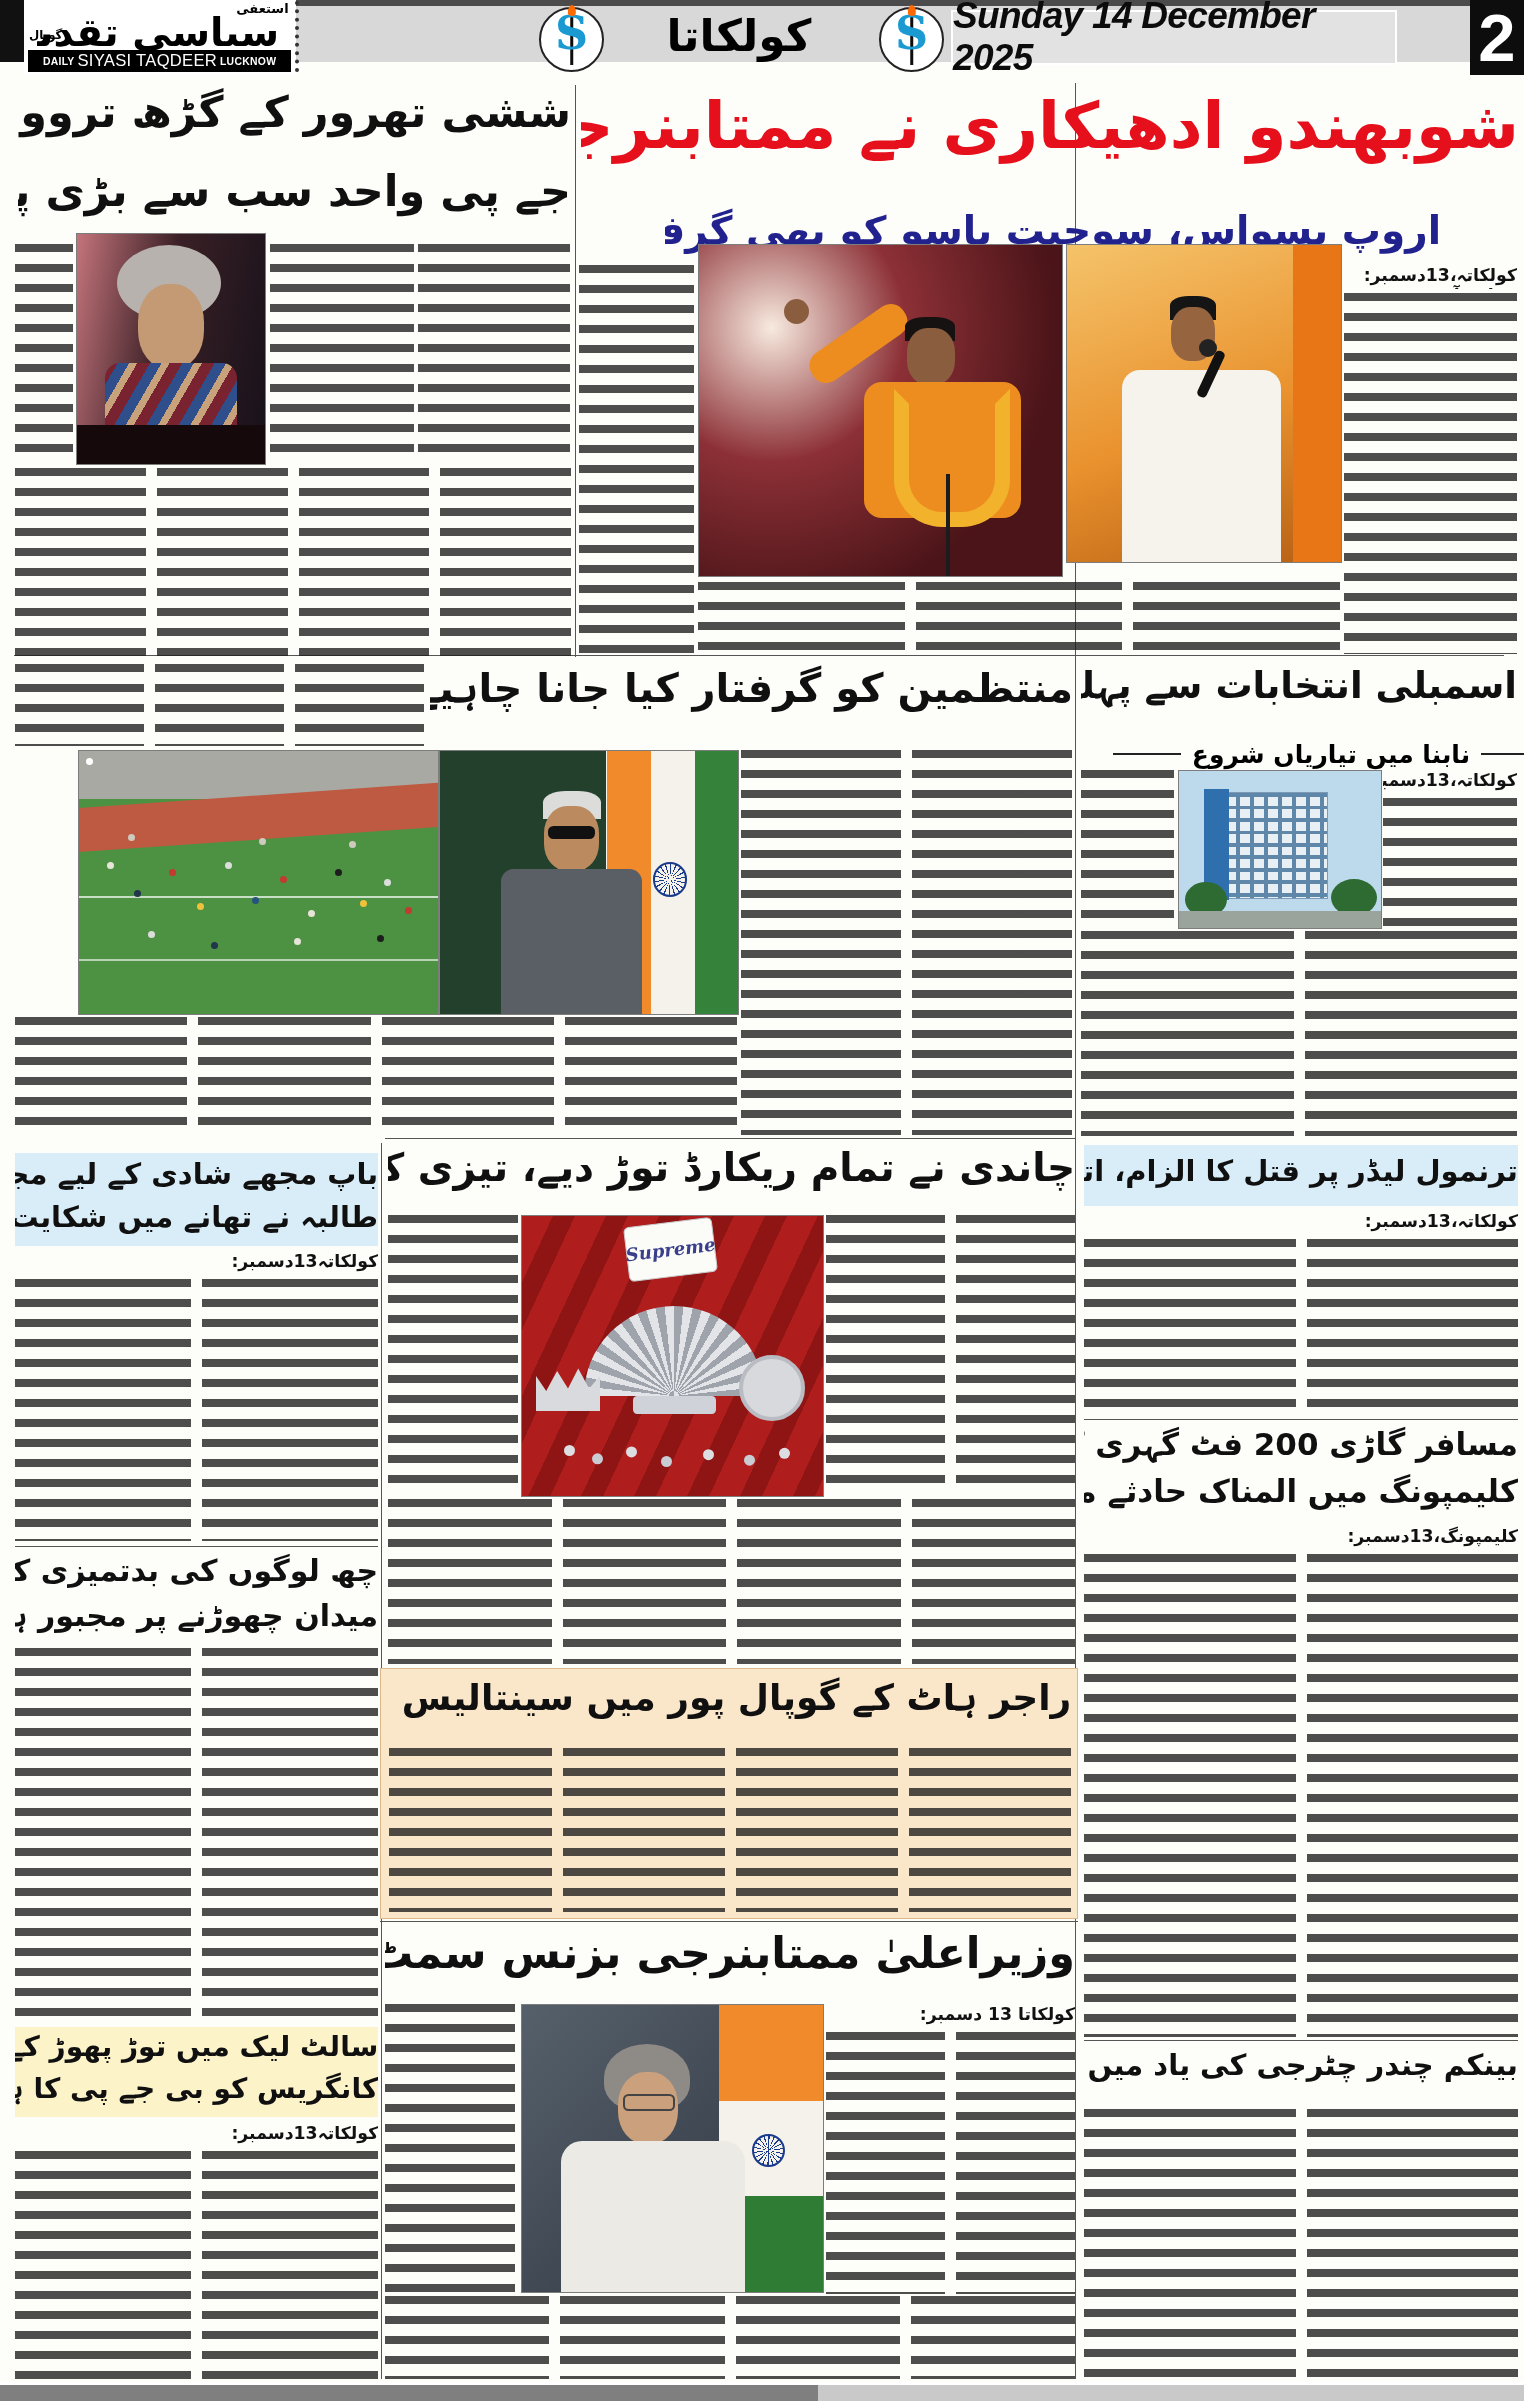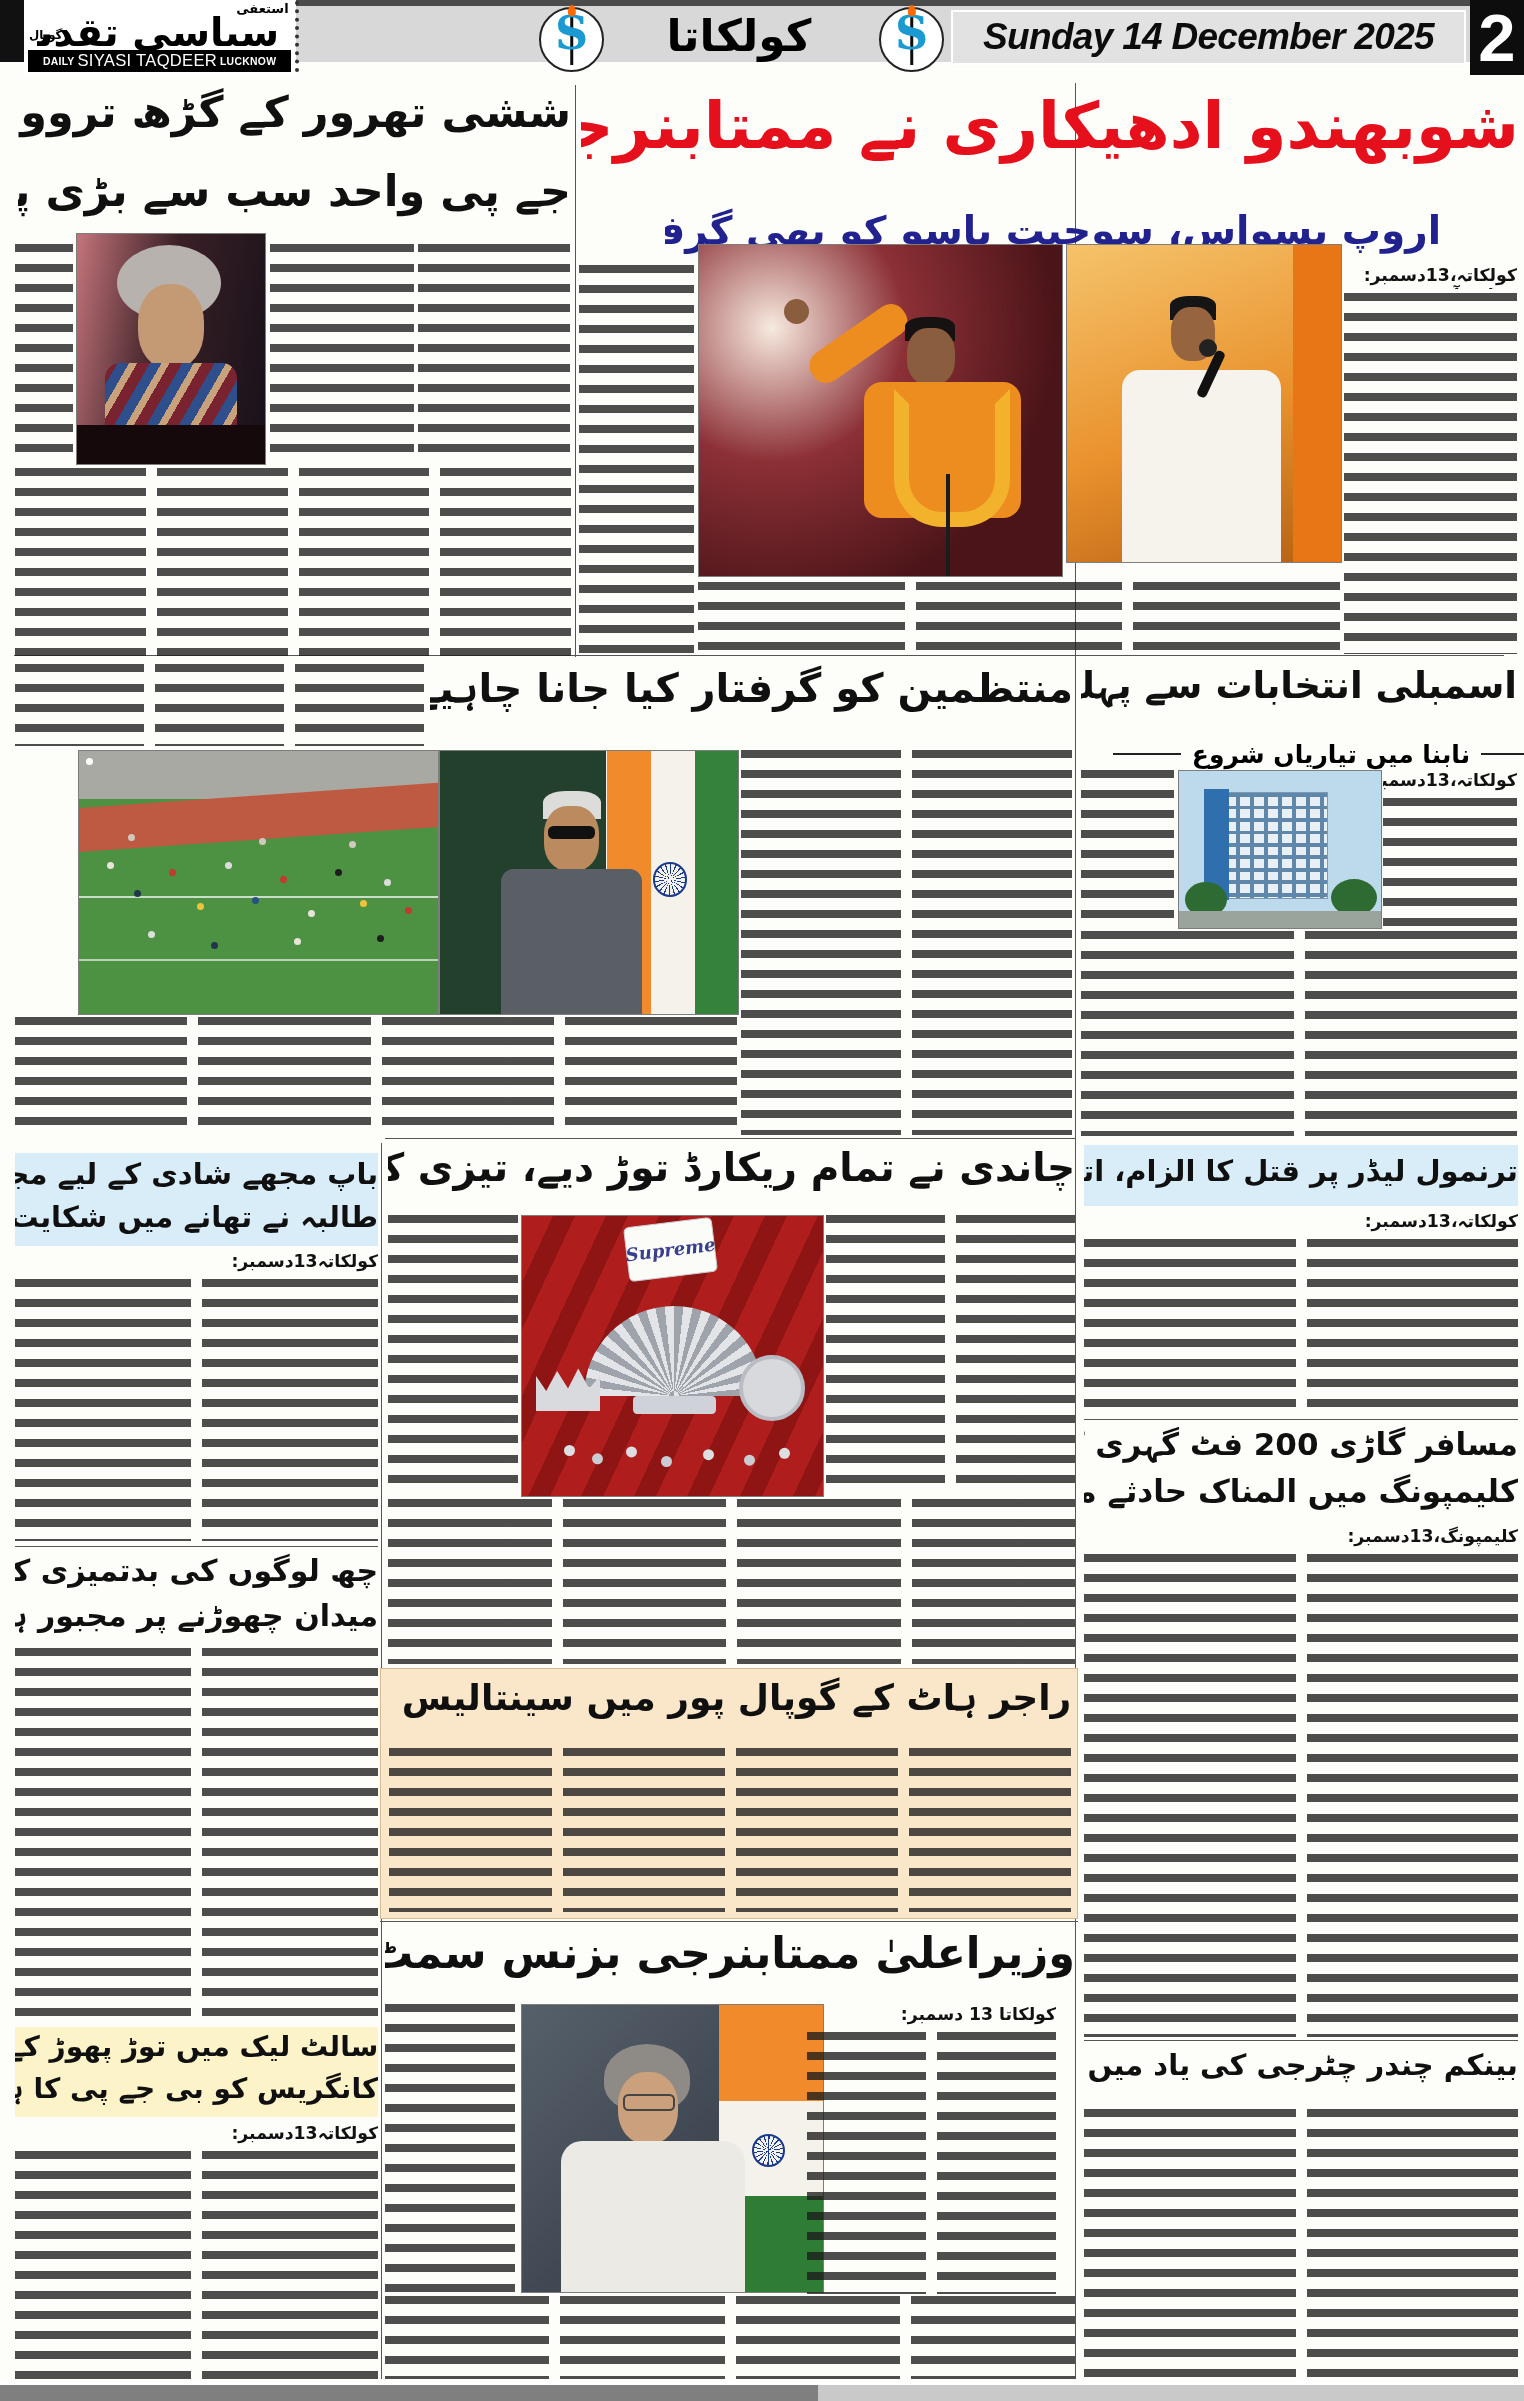--- a/index.html
+++ b/index.html
@@ -75,21 +75,21 @@
     <span class="s-letter">S</span>
     <span class="s-flame"></span>
   </div>
   <div class="abs urdu" style="left:604px;top:9.7px;width:270px;height:57px;font-size:44px;font-weight:bold;text-align:center;overflow:hidden;white-space:nowrap;">کولکاتا</div>
   <div class="slogo" style="left:879px;top:7px;">
     <span class="s-nib"></span>
     <span class="s-letter">S</span>
     <span class="s-flame"></span>
   </div>
 
-  <div class="abs date-box" style="left:951px;top:9.7px;width:515px;height:55px;">
+  <div class="abs date-box" style="left:951px;top:9.7px;width:446px;height:55px;">
     <span>Sunday 14 December 2025</span>
   </div>
   <div class="abs page-num" style="left:1470px;top:0;width:54px;height:75px;">2</div>
 
   <div class="abs divider" style="left:575px;top:85px;width:1.4px;height:572px;"></div>
   <div class="abs divider" style="left:1075px;top:83px;width:1.4px;height:2296px;"></div>
   <div class="abs divider" style="left:381px;top:1143px;width:1.4px;height:1236px;"></div>
   <div class="abs divider" style="left:14px;top:655px;width:1490px;height:1.4px;"></div>
   <div class="abs divider" style="left:385px;top:1138px;width:690px;height:1.4px;"></div>
   <div class="abs divider" style="left:380px;top:1921px;width:698px;height:1.4px;"></div>
@@ -312,21 +312,21 @@
       <div style="left:96px;top:67px;width:60px;height:72px;background:#caa17c;border-radius:45%;"></div>
       <div style="left:101px;top:89px;width:48px;height:12.5px;border:2.1px solid #444;border-radius:5.5px;background:transparent;"></div>
       <div style="left:39px;top:136px;width:184px;height:151px;background:#eceae4;border-radius:21px 21px 0 0;"></div>
     </div>
 
     <div class="abs bblock" style="left:385px;top:2004px;width:130px;height:290px;">
         <div class="cols">
           <div class="col"></div>
         </div>
       </div>
-    <div class="abs bblock" style="left:807px;top:2004px;width:249px;height:290px;">
+    <div class="abs bblock" style="left:826px;top:2004px;width:249px;height:290px;">
       <div class="dateline urdu">کولکاتا 13 دسمبر:</div>
       <div class="cols">
           <div class="col"></div>
           <div class="col"></div>
         </div>
     </div>
     <div class="abs bblock" style="left:385px;top:2296px;width:690px;height:83px;">
         <div class="cols">
           <div class="col"></div>
           <div class="col"></div>

